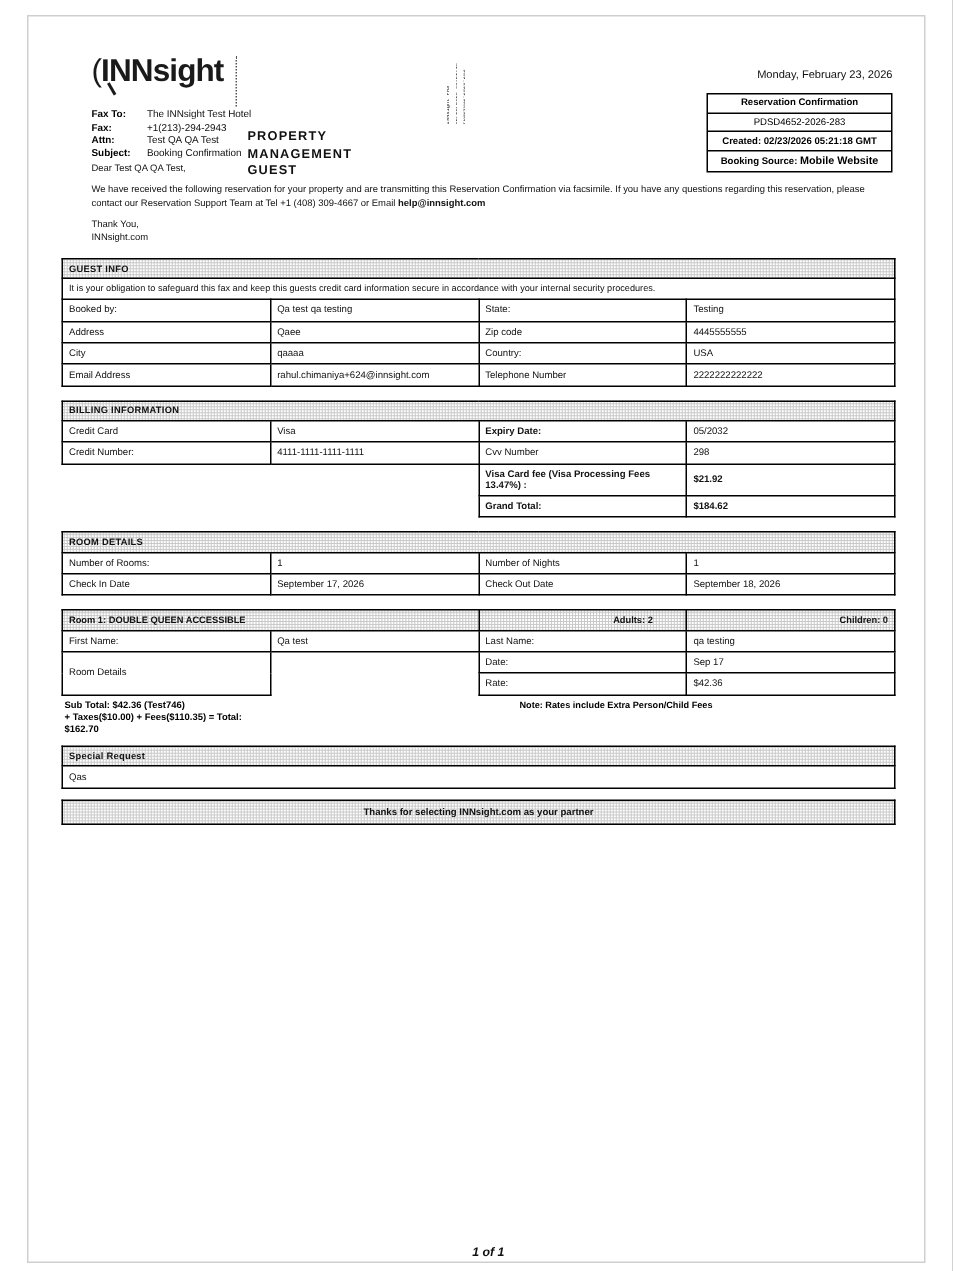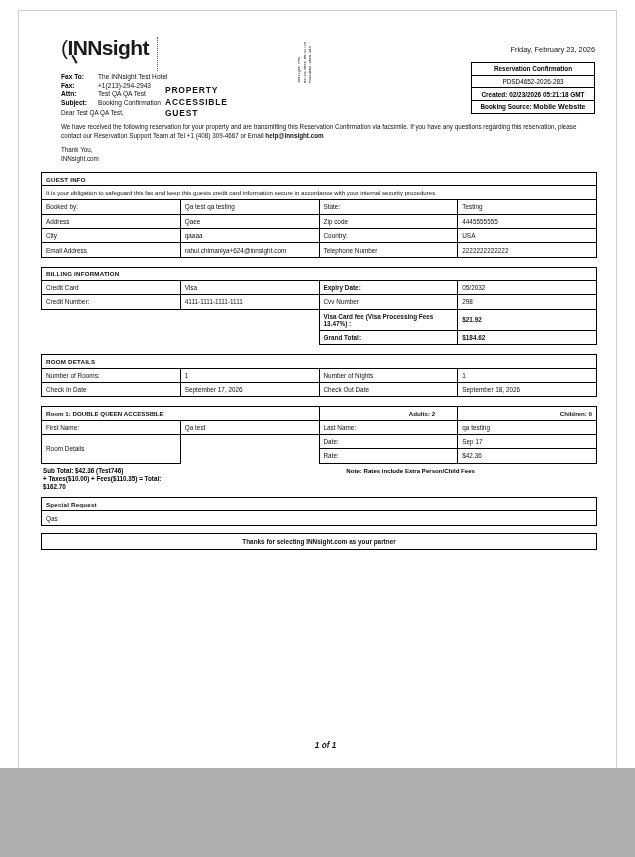--- a/index.html
+++ b/index.html
@@ -5,21 +5,21 @@
   * { box-sizing: border-box; }
   html, body {
     margin: 0;
     padding: 0;
     background: #b0b0b0;
     font-family: "Liberation Sans", sans-serif;
   }
   .page {
     position: relative;
     width: 635px;
-    height: 768px;
+    height: 857px;
     background: #ffffff;
     overflow: hidden;
   }
   .sheet {
     position: absolute;
     left: 18px;
     top: 10px;
     width: 599px;
     height: 832px;
     background: #fff;
@@ -166,34 +166,34 @@
       <div class="hdr">
 
         <div class="logo-wrap">
           <div class="logo-mark">
             <span class="paren">(</span><span>INNsight</span>
             <div class="logo-tail"></div>
           </div>
           <div class="logo-divider"></div>
           <div class="logo-words">
             <div>PROPERTY</div>
-            <div>ACCESSIBLE</div>
+            <div>MANAGEMENT</div>
             <div>GUEST</div>
           </div>
         </div>
 
         <div class="barcode">
           <div class="barwrap">
             <span>PDSD4652-2026-283</span>
             <span>02/23/2026 05:21:18</span>
             <span>INNsight PMS</span>
           </div>
         </div>
 
-        <div class="datestamp">Friday, February 23, 2026</div>
+        <div class="datestamp">Monday, February 23, 2026</div>
 
         <div class="confbox">
           <div class="b">Reservation Confirmation</div>
           <div>PDSD4652-2026-283</div>
           <div class="b">
             <span>Created:</span>
             <span>02/23/2026 05:21:18 GMT</span>
           </div>
           <div>
             <span class="b">Booking Source:</span>

